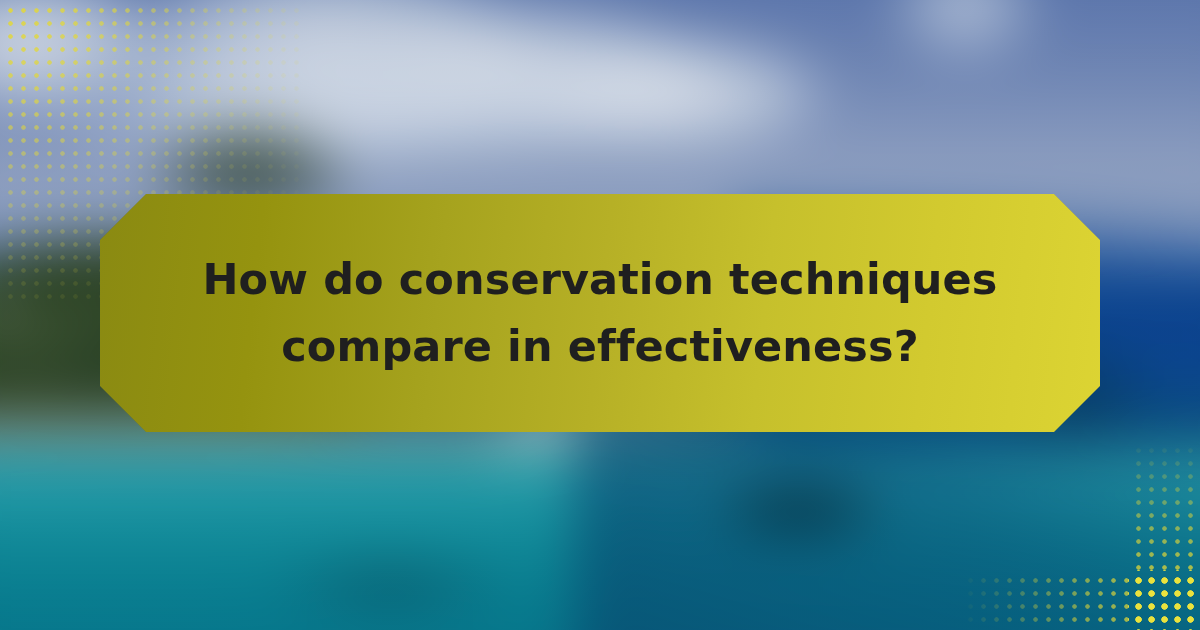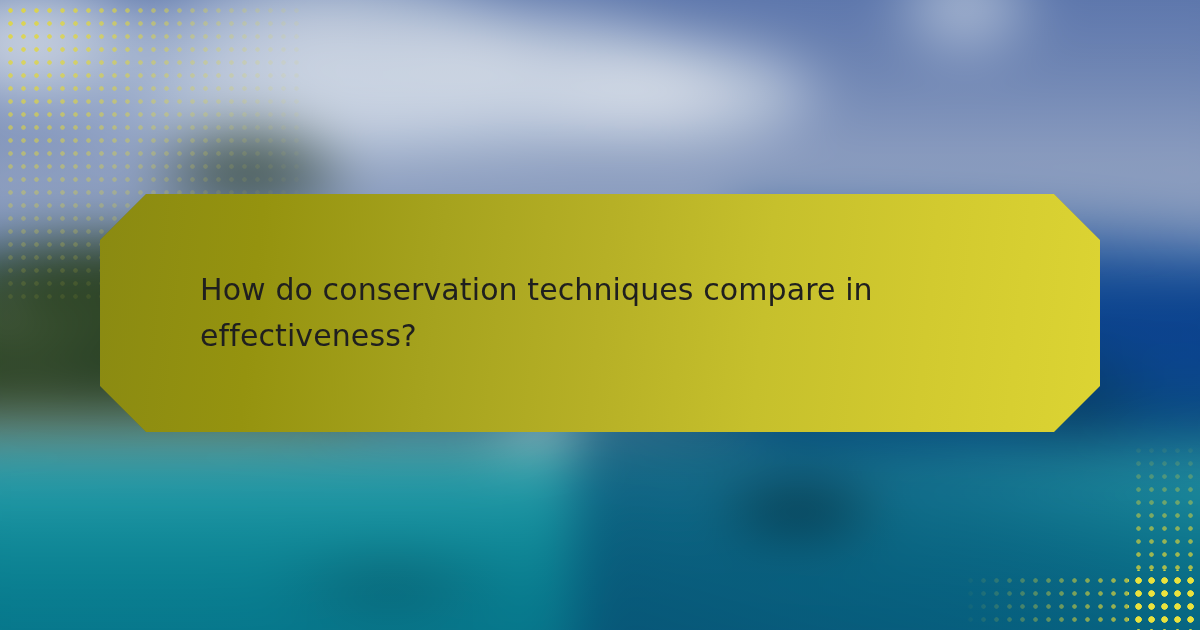--- a/index.html
+++ b/index.html
@@ -257,22 +257,23 @@
     clip-path: polygon(46px 0, calc(100% - 46px) 0, 100% 46px,
                        100% calc(100% - 46px), calc(100% - 46px) 100%,
                        46px 100%, 0 calc(100% - 46px), 0 46px);
     display: flex;
     align-items: center;
     justify-content: center;
   }
   .card-text {
     width: 800px;
     margin: 0;
-    font-size: 30px;
-    font-weight: 400;
+    text-align: center;
+    font-size: 43px;
+    font-weight: 700;
     line-height: 1.55;
     color: #1f1f1f;
     letter-spacing: 0.1px;
   }
 </style>
 </head>
 <body>
 
 <div id="stage">
 

